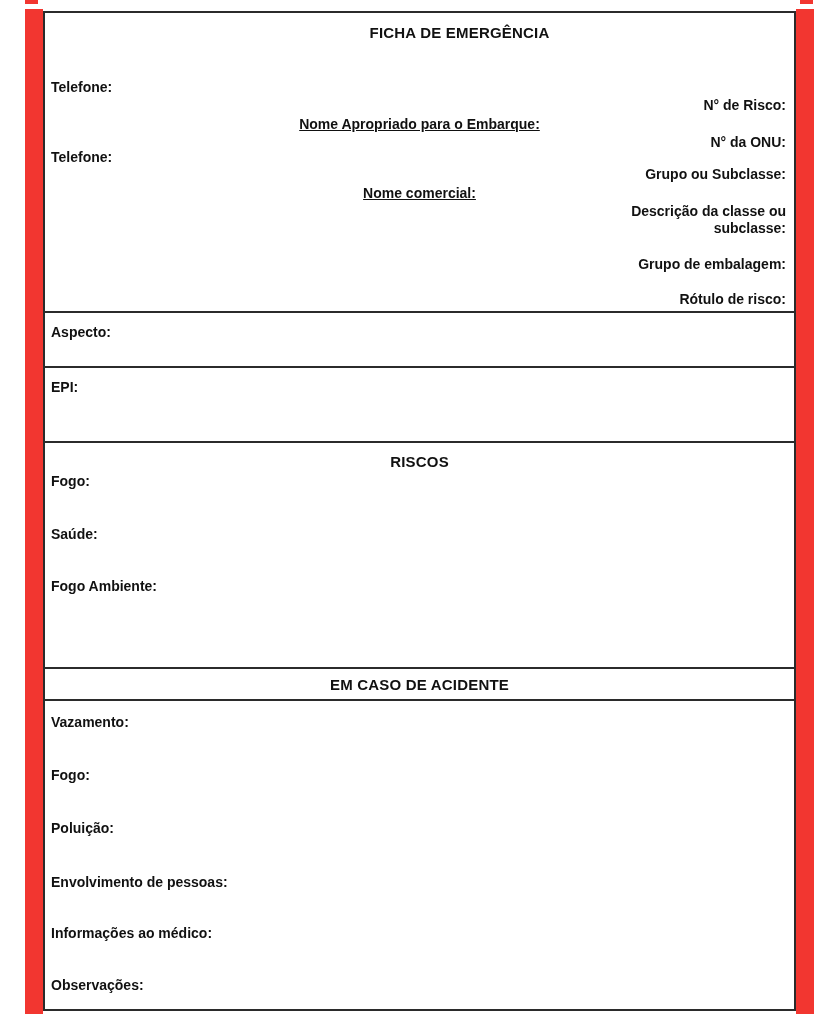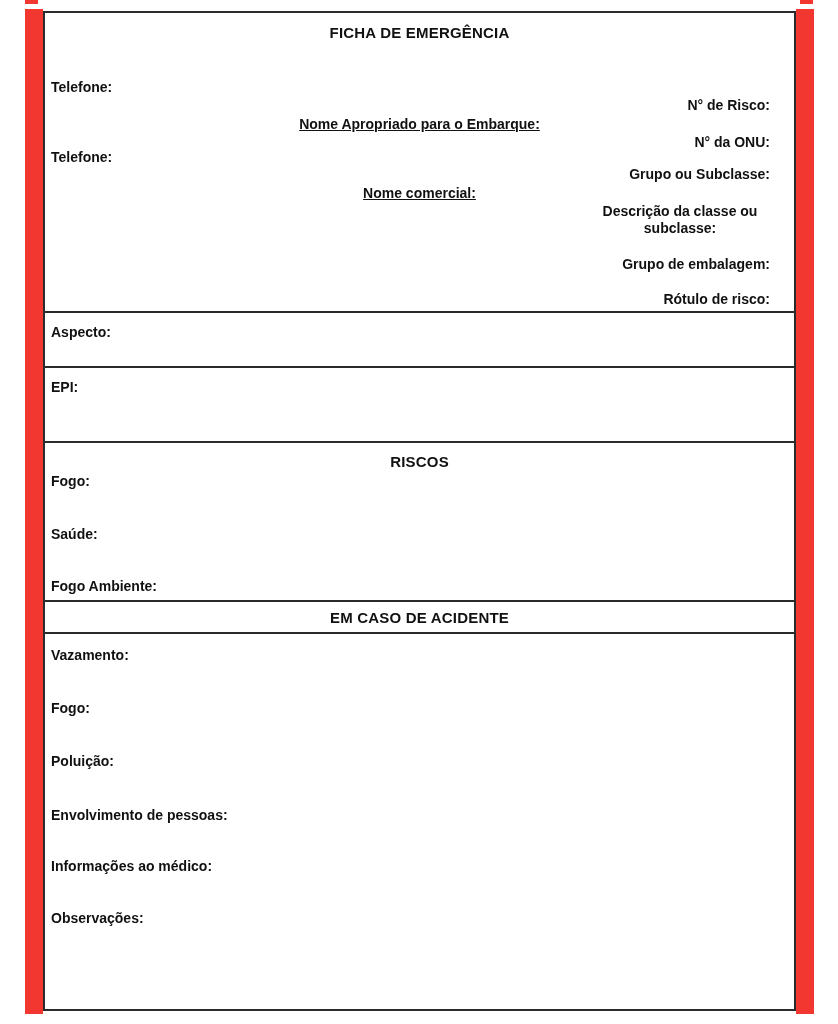--- a/index.html
+++ b/index.html
@@ -15,44 +15,44 @@
   .remnant.left  { left:25px; }
   .remnant.right { left:800px; }
   .form {
     position:absolute; left:43px; top:11px; width:753px; height:1000px;
     box-sizing:border-box; border:2px solid var(--line,#2b2b2b); background:#fff;
   }
   .sec { position:relative; box-sizing:border-box; border-bottom:2px solid var(--line,#2b2b2b); }
   .sec.header   { height:300px; }
   .sec.aspecto  { height:55px; }
   .sec.epi      { height:75px;padding-left:28px; }
-  .sec.riscos   { height:159px; }
+  .sec.riscos   { height:226px; }
   .sec.acc-head { height:32px; }
   .sec.acidente { height:337px; border-bottom:none; }
   .title   { position:absolute; left:0; width:100%; text-align:center; font-size:15px; letter-spacing:.2px; }
   .lbl     { position:absolute; font-size:14px; white-space:nowrap; }
   .lbl.l   { left:6px; }
-  .lbl.r   { right:24px; text-align:center; }
+  .lbl.r   { right:8px; text-align:right; }
   .lbl.c   { left:0; width:100%; text-align:center;text-decoration:underline; }
   .lbl.wrap{ white-space:normal; width:180px; line-height:17px; }
 </style>
 </head>
 <body>
 
 <div class="page" style="--red: #f23630; --line: #2b2b2b; color: rgb(17, 17, 17);">
 
   <div class="remnant left"></div>
   <div class="remnant right"></div>
   <div class="stripe left"></div>
   <div class="stripe right"></div>
 
   <div class="form">
 
     <div class="sec header">
-      <div class="title" style="top:11px;">FICHA DE EMERGÊNCIA</div>
+      <div class="title" style="top:11px;margin-left:40px;">FICHA DE EMERGÊNCIA</div>
 
       <div class="lbl l" style="top:66px;">Telefone:</div>
       <div class="lbl l" style="top:136px;">Telefone:</div>
 
       <div class="lbl c" style="top:103px;">Nome Apropriado para o Embarque:</div>
       <div class="lbl c" style="top:172px;">Nome comercial:</div>
 
       <div class="lbl r" style="top:84px;">N° de Risco:</div>
       <div class="lbl r" style="top:121px;">N° da ONU:</div>
       <div class="lbl r" style="top:153px;">Grupo ou Subclasse:</div>

